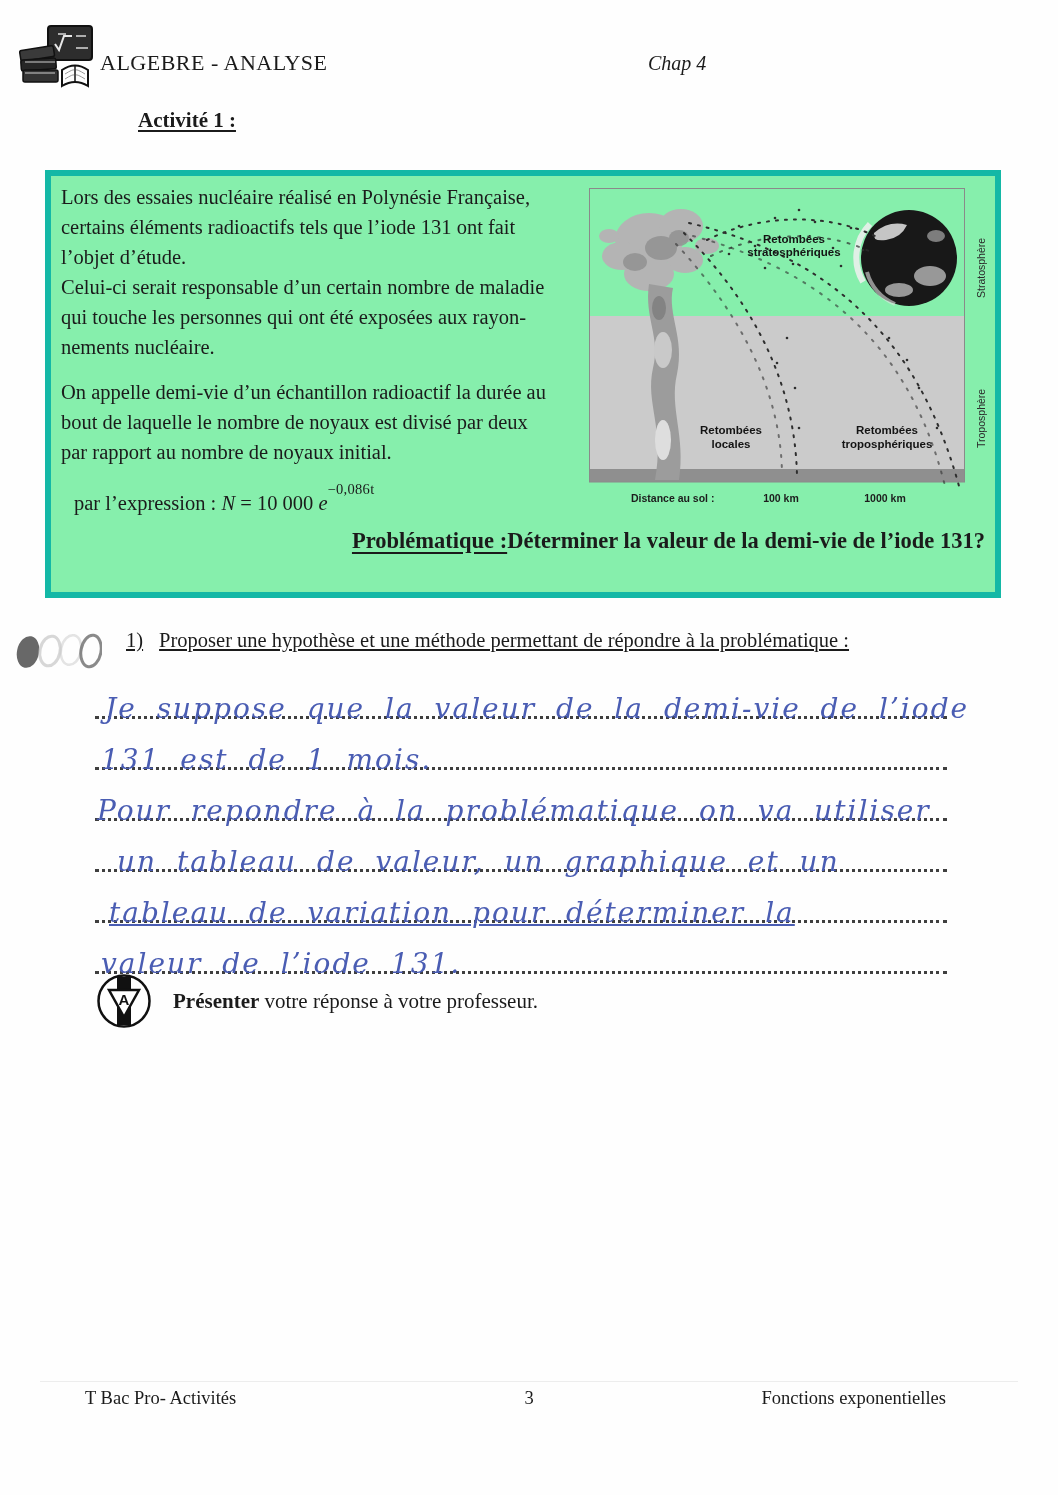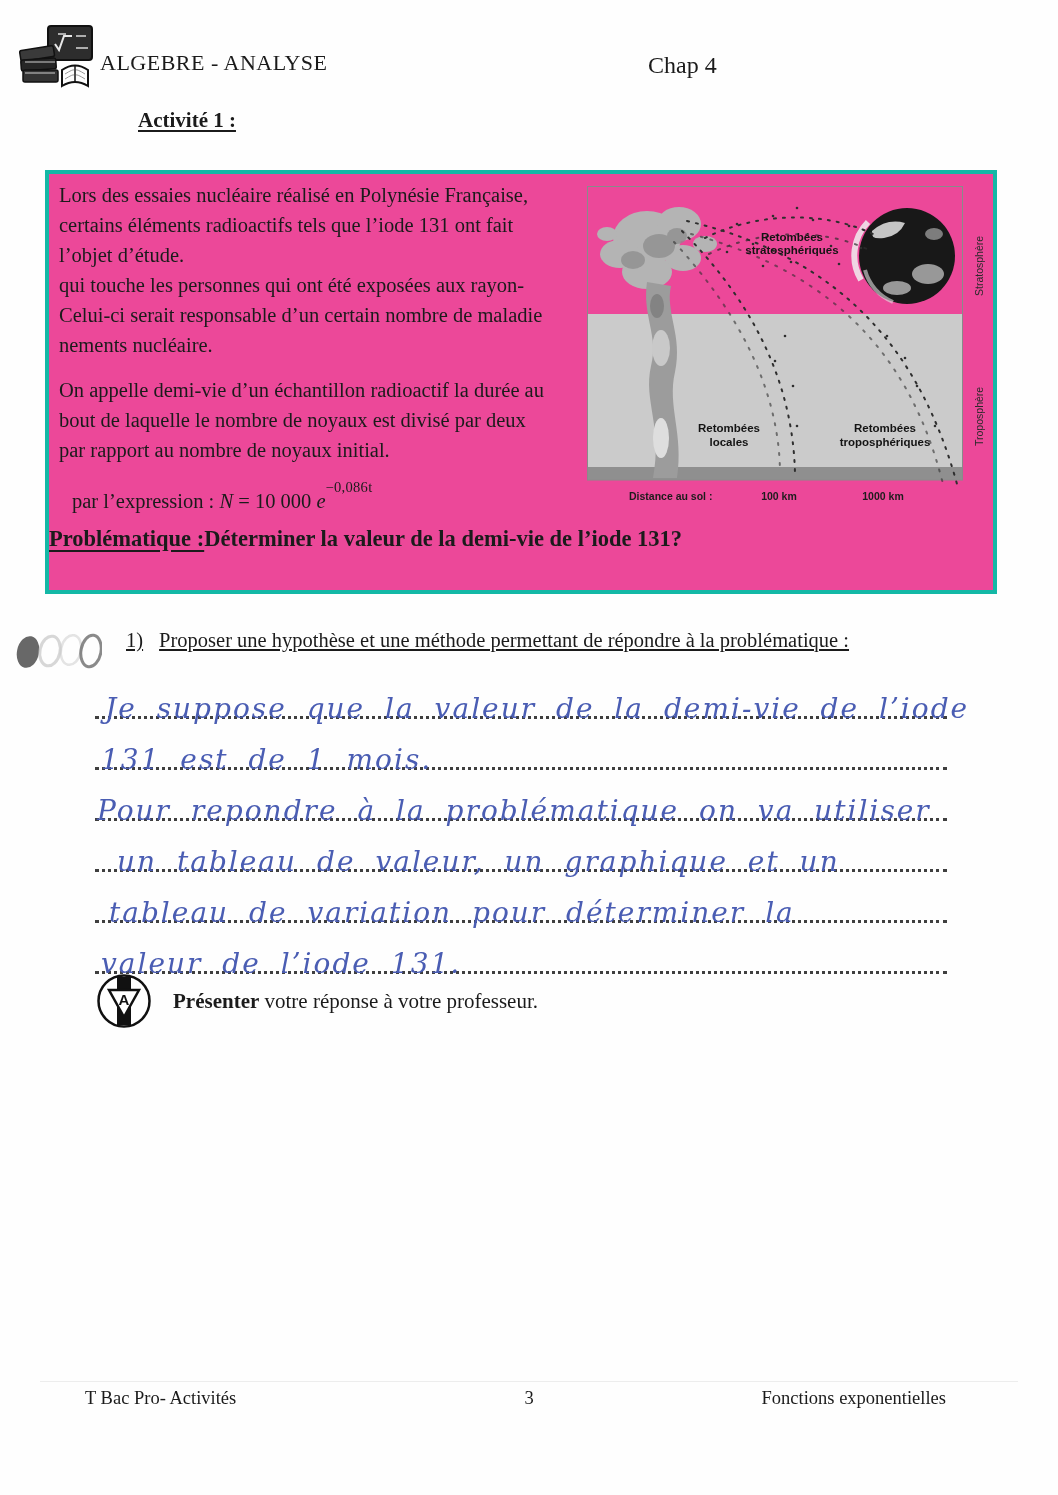--- a/index.html
+++ b/index.html
@@ -2,54 +2,54 @@
 <html lang="fr"><head>
 <meta charset="utf-8">
 <style>
   html,body{margin:0;padding:0;background:#ffffff;}
   .page{position:relative;width:1058px;height:1495px;background:#fefefe;overflow:hidden;
         font-family:"Liberation Serif",serif;color:#1b1b1b;}
 
   
   .logo{position:absolute;left:18px;top:24px;}
   .header-title{position:absolute;left:100px;top:50px;font-size:22px;letter-spacing:.5px;white-space:nowrap;}
-  .chap{position:absolute;left:648px;top:52px;font-size:24px;}
+  .chap{position:absolute;left:648px;top:52px;font-size:20px;font-style:italic;}
 
   .activity{position:absolute;left:100px;top:108px;font-size:21px;font-weight:bold;
             text-decoration:underline;text-underline-offset:3px;white-space:nowrap;margin-left:38px;}
 
   
-  .info-box{position:absolute;left:45px;top:170px;width:944px;height:416px;border:4px solid #14b8a6;background:#ec4899;}
+  .info-box{position:absolute;left:45px;top:170px;width:944px;height:416px;border:6px solid #14b8a6;background:#86efac;}
   .box-text{position:absolute;left:10px;top:6px;font-size:20.5px;line-height:30px;}
   .box-text .line{white-space:nowrap;}
   .block2{margin-top:15px;}
   .block3{margin-top:15px;}
   .formula-line{white-space:nowrap;margin-left:13px;}
   .exp{font-size:14.5px;position:relative;top:-8px;letter-spacing:.3px;}
 
   .diagram{position:absolute;left:538px;top:12px;}
 
-  .problem{position:absolute;left:0;right:10px;top:352px;text-align:left;
+  .problem{position:absolute;left:0;right:10px;top:352px;text-align:right;
            font-size:22.5px;font-weight:bold;white-space:nowrap;}
   .problem .plabel{text-decoration:underline;text-underline-offset:4px;}
 
   
   .stamp{position:absolute;left:14px;top:628px;}
 
   .question{position:absolute;left:126px;top:629px;font-size:20.5px;white-space:nowrap;text-decoration:underline;}
   .qnum{margin-right:16px;}
 
   
   .answers{position:absolute;left:95px;top:668px;width:852px;}
   .ans-row{position:relative;height:48px;border-bottom:3px dotted #3f3f3f;}
   .hand{position:absolute;bottom:-9px;white-space:nowrap;
         font-family:"DejaVu Serif",serif;font-style:italic;
         font-size:28px;letter-spacing:2px;word-spacing:9px;color:#4a5db3;}
   .r1 .hand{left:10px;} .r2 .hand{left:6px;} .r3 .hand{left:2px;}
-  .r4 .hand{left:22px;} .r5 .hand{left:14px;} .r6 .hand{left:6px;}
+  .r4 .hand{left:22px;} .r5 .hand{left:14px;text-decoration:underline;} .r6 .hand{left:6px;}
 
   .presenter{position:absolute;left:95px;top:972px;display:flex;align-items:center;gap:20px;}
   .presenter-text{font-size:21px;}
   .presenter-text b{font-weight:bold;}
 
   
   .footer-line{position:absolute;left:40px;right:40px;top:1381px;height:1px;background:#ededed;}
   .footer{position:absolute;left:0;top:1388px;width:1058px;height:30px;font-size:18.5px;}
   .footer .f-left{position:absolute;left:85px;}
   .footer .f-center{position:absolute;left:0;width:100%;text-align:center;}
@@ -80,22 +80,22 @@
   <div class="chap">Chap 4</div>
 
   <div class="activity">Activité 1 :</div>
 
   <div class="info-box">
     <div class="box-text">
       <div class="block block1">
         <div class="line">Lors des essaies nucléaire réalisé en Polynésie Française,</div>
         <div class="line">certains éléments radioactifs tels que l’iode 131 ont fait</div>
         <div class="line">l’objet d’étude.</div>
+        <div class="line">Celui-ci serait responsable d’un certain nombre de maladie</div>
         <div class="line">qui touche les personnes qui ont été exposées aux rayon-</div>
-        <div class="line">Celui-ci serait responsable d’un certain nombre de maladie</div>
         <div class="line">nements nucléaire.</div>
       </div>
       <div class="block block2">
         <div class="line">On appelle demi-vie d’un échantillon radioactif la durée au</div>
         <div class="line">bout de laquelle le nombre de noyaux est divisé par deux</div>
         <div class="line">par rapport au nombre de noyaux initial.</div>
       </div>
       <div class="block block3">
         <div class="line formula-line">
           <span>par l’expression : </span><i>N</i><span> = </span><span>10 000 </span><i>e</i><sup class="exp">−0,086t</sup>

